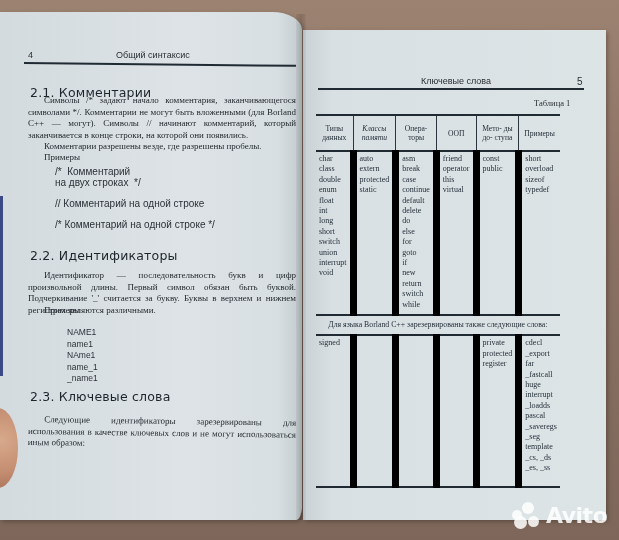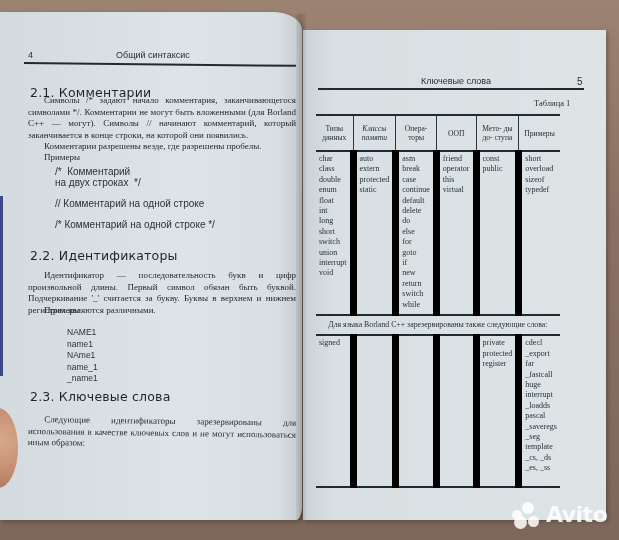--- a/index.html
+++ b/index.html
@@ -79,21 +79,21 @@
   }
   .kw-table .body1 td { height:158px; }
   .kw-table .note-row td {
     border-left:none; border-top:2px solid #1f2a33; border-bottom:2px solid #1f2a33;
     text-align:center; padding:4px 0; font-size:7.8px;
   }
   .kw-table .body2 td { height:146px; }
   .kw-table .bottom { border-bottom:2px solid #1f2a33; }
   .kw-list div { white-space:nowrap; }
   .watermark {
-    position:absolute; left:512px; top:502px; display:flex; align-items:flex-start;
+    position:absolute; left:512px; top:502px; display:flex; align-items:center;
     color:rgba(255,255,255,0.85); font-family:"DejaVu Sans", sans-serif;
     font-weight:bold; font-size:22px; letter-spacing:-0.5px;
   }
   .wm-dots { position:relative; width:32px; height:26px; margin-right:2px; }
   .wm-dots span { position:absolute; border-radius:50%; background:rgba(255,255,255,0.85); }
 </style>
 </head>
 <body>
 
 <div class="table-surface"></div>

